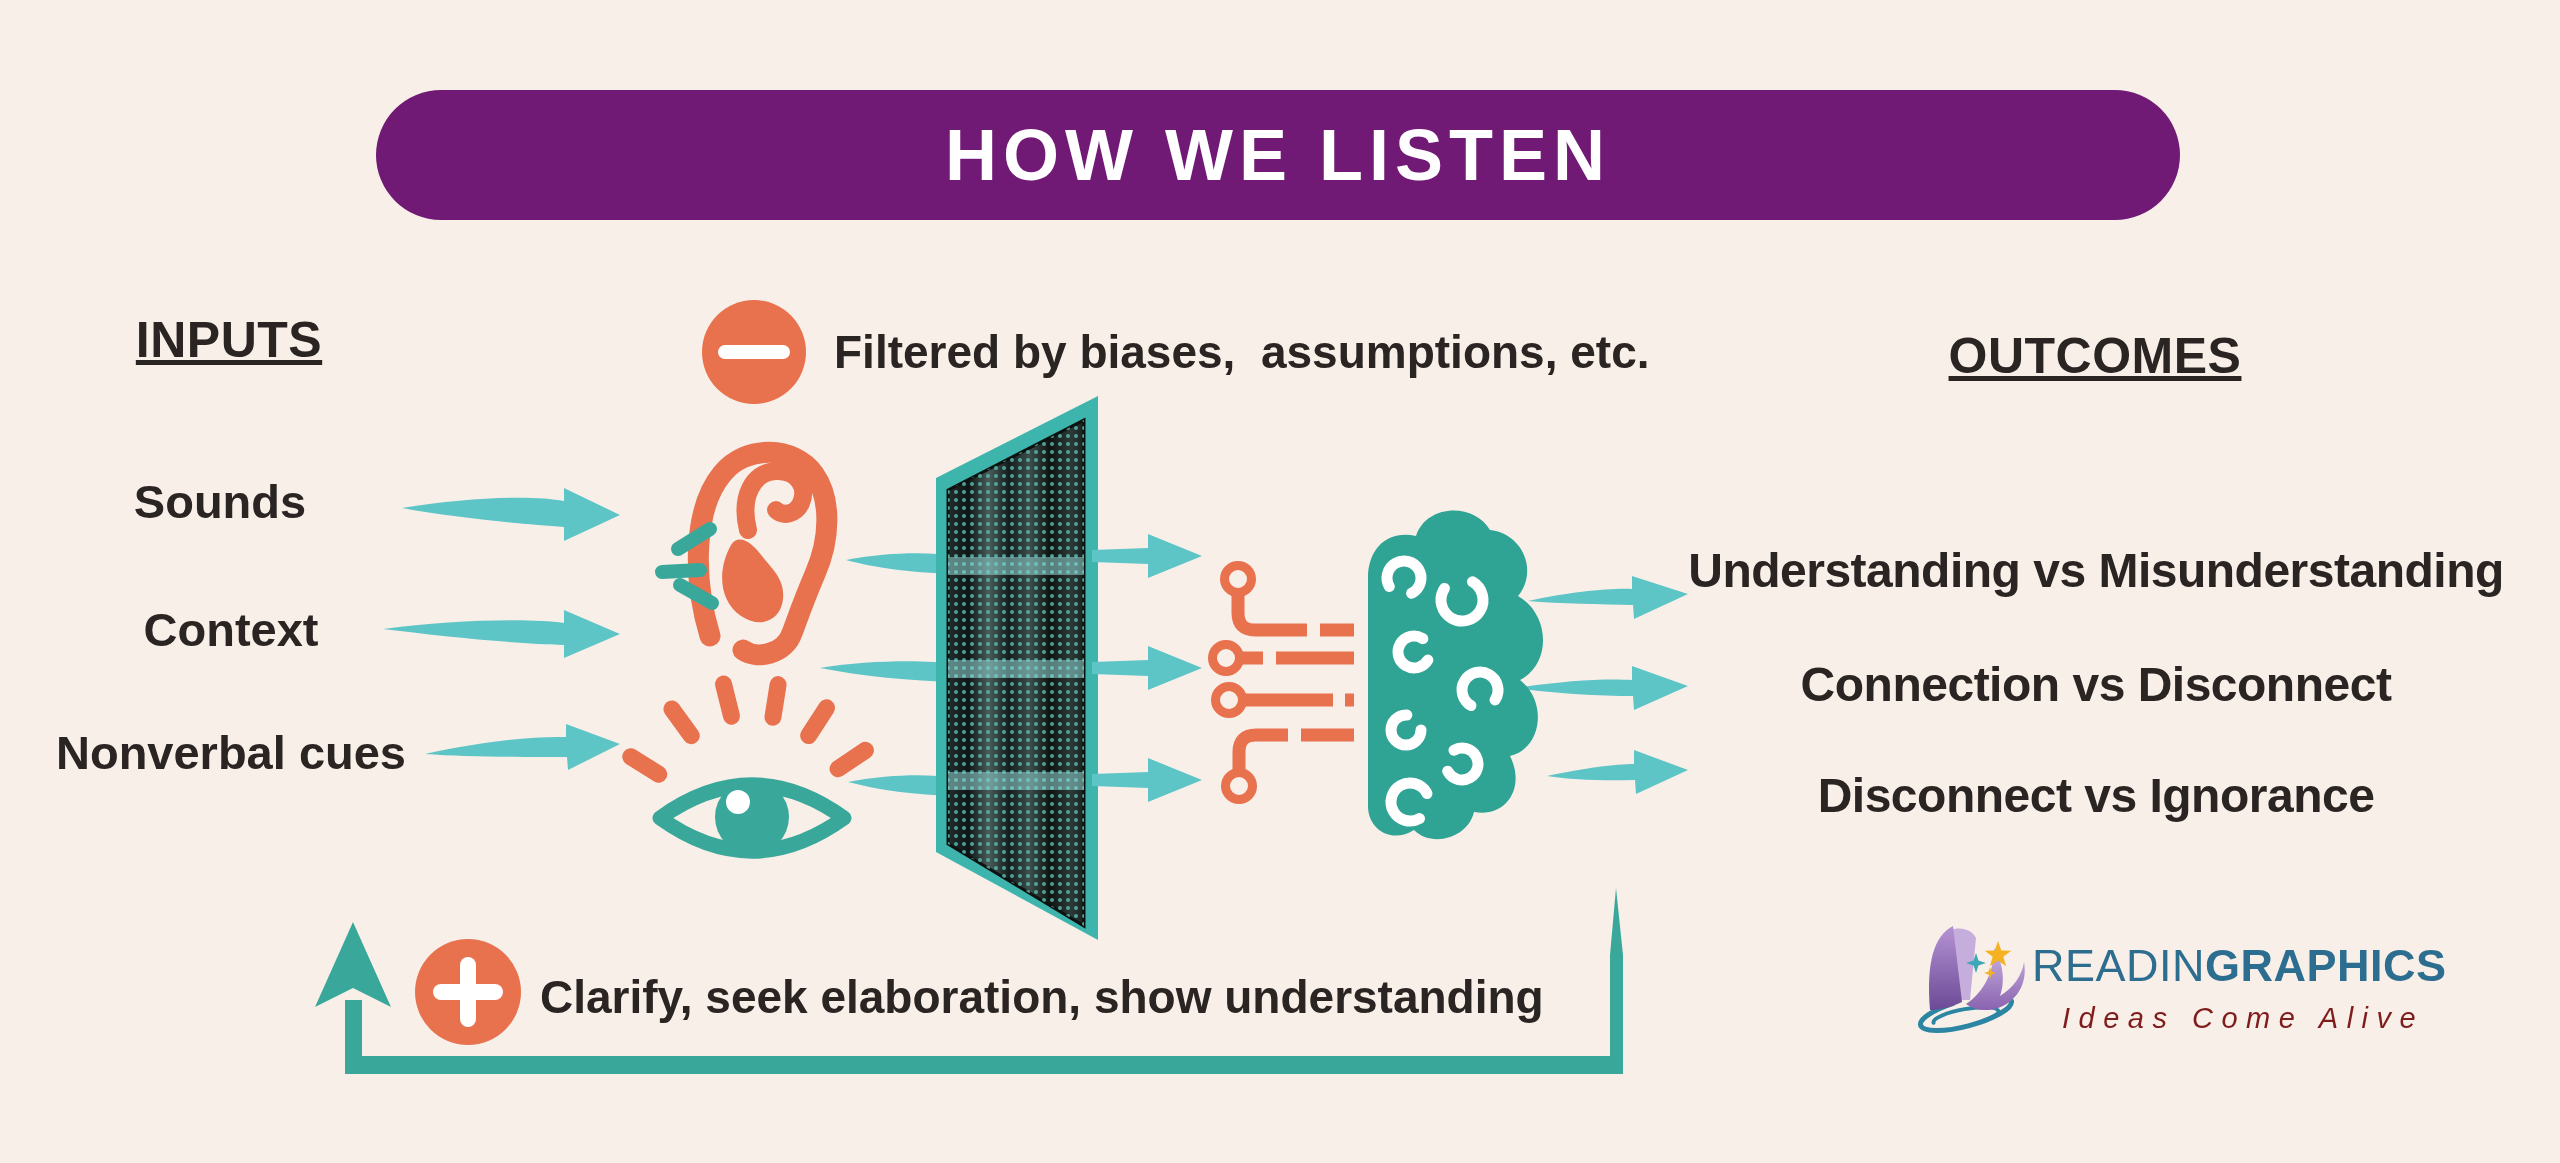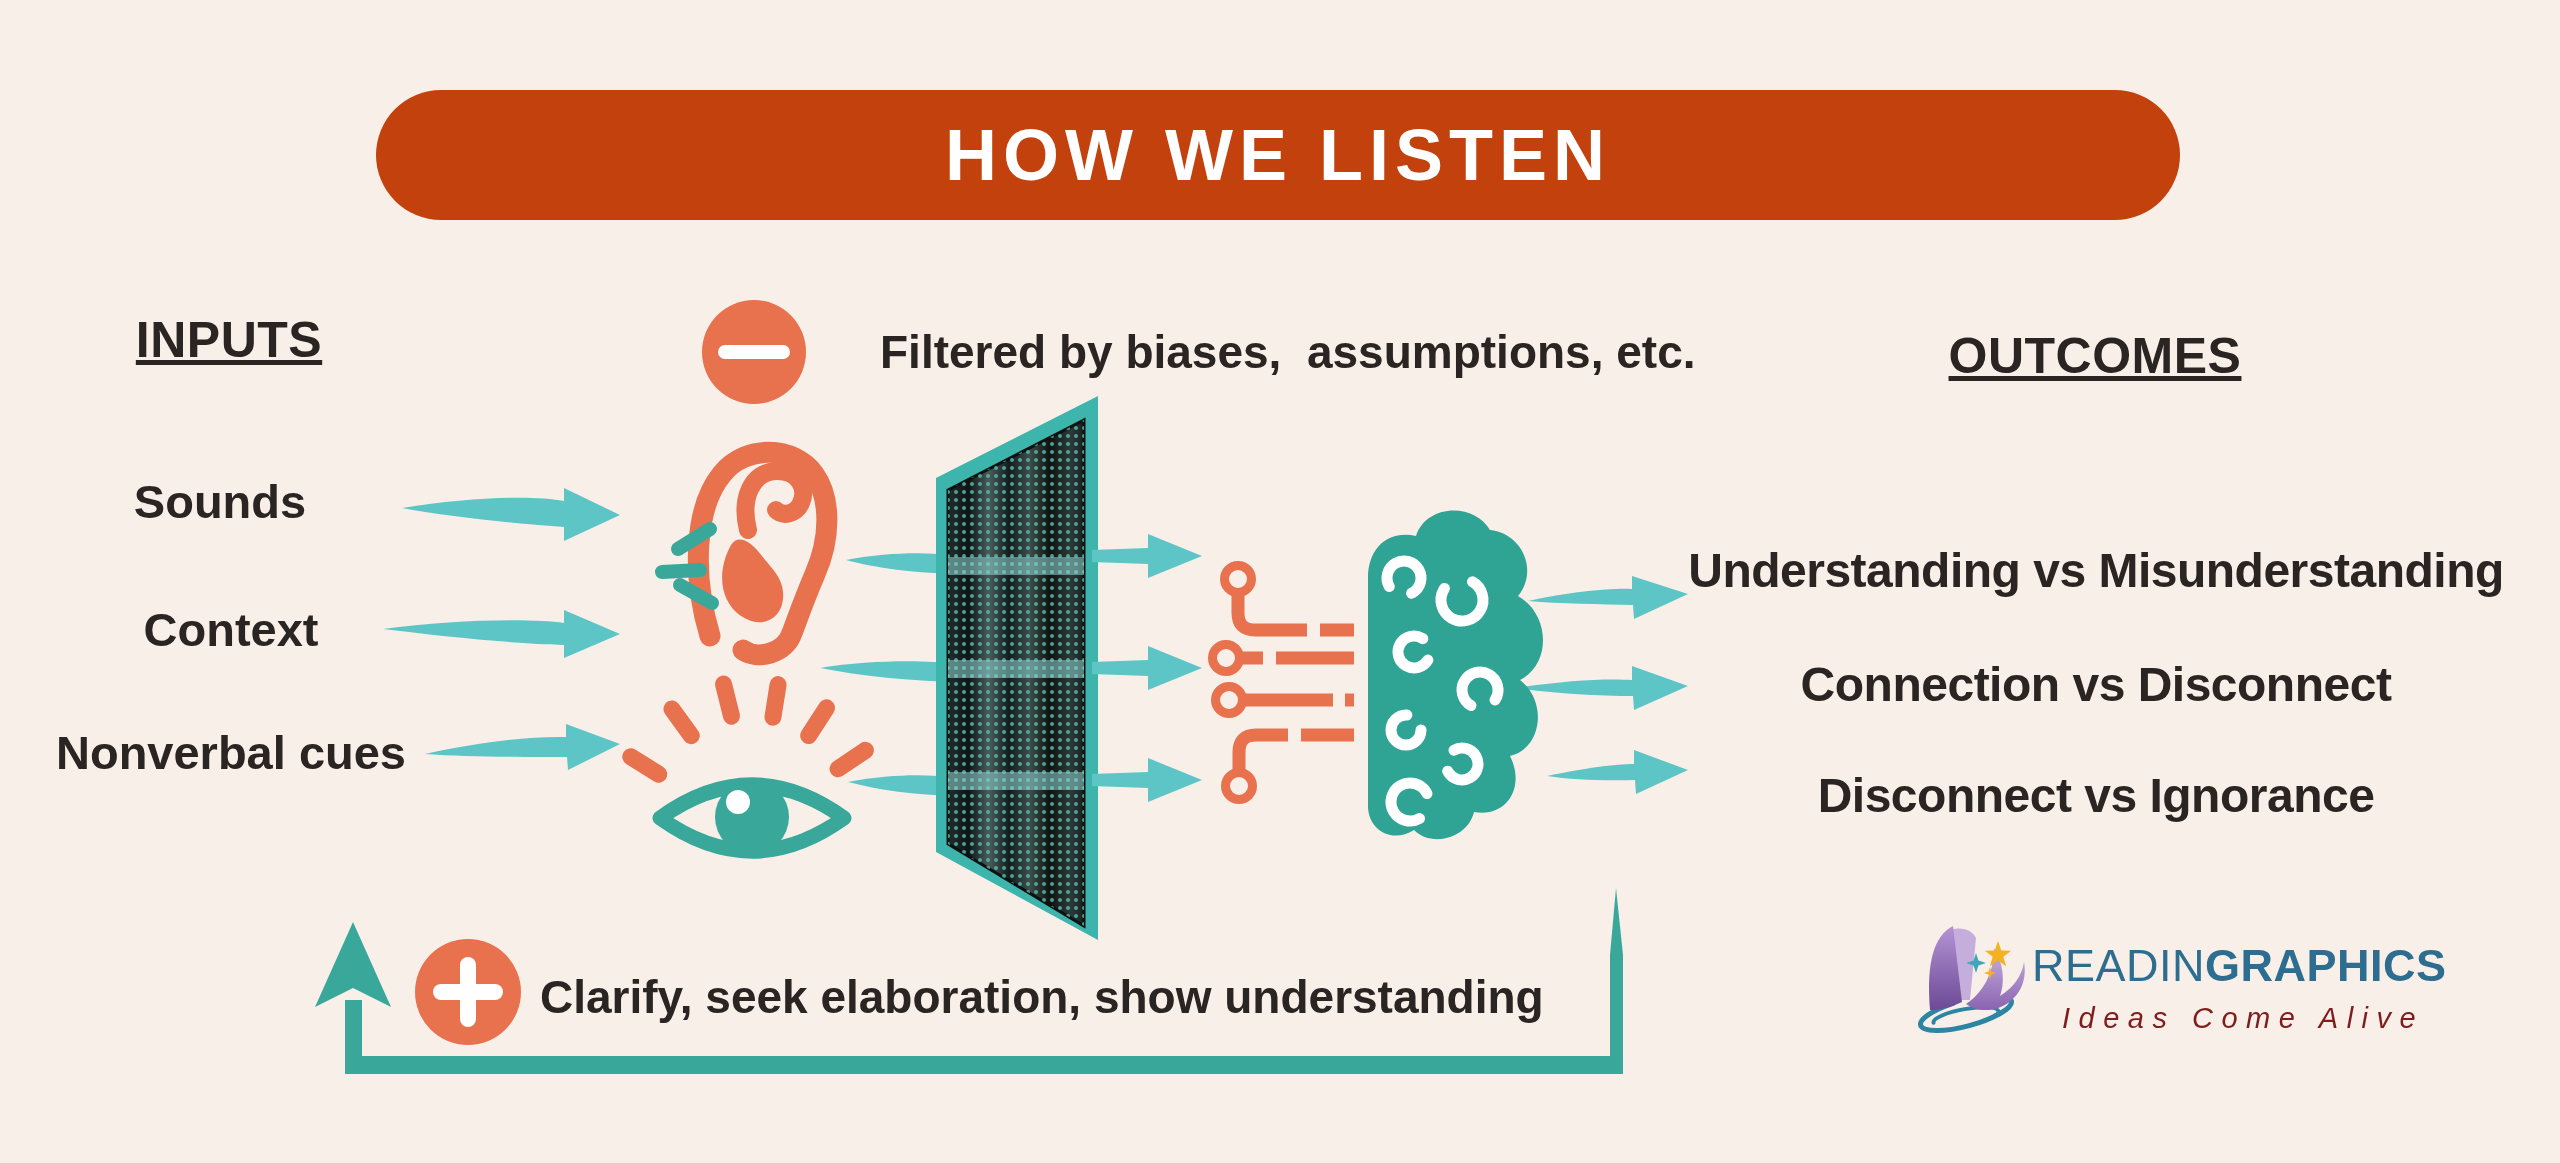--- a/index.html
+++ b/index.html
@@ -4,21 +4,21 @@
 <style>
   html,body{margin:0;padding:0;background:#e8e4e1;}
   .canvas{
     position:relative;width:2560px;height:1163px;overflow:hidden;
     background:#f9efe9;
     font-family:"Liberation Sans", sans-serif;
   }
   svg.art{position:absolute;left:0;top:0;z-index:1;}
   .banner{
     position:absolute;left:376px;top:90px;width:1804px;height:130px;
-    background:#c2410c;border-radius:65px;display:flex;align-items:center;justify-content:center;
+    background:#701a75;border-radius:65px;display:flex;align-items:center;justify-content:center;
     z-index:2;
   }
   .banner .title{
     color:#ffffff;font-size:72px;font-weight:700;letter-spacing:6px;white-space:nowrap;
   }
   .lbl{
     position:absolute;transform:translate(-50%,-50%);
     color:#2a2522;font-weight:700;white-space:nowrap;z-index:2;
   }
   .heading{font-size:50px;letter-spacing:0.5px;text-decoration:underline;}
@@ -192,21 +192,21 @@
 
   <div class="banner">
     <div class="title">HOW WE LISTEN</div>
   </div>
 
   <div class="lbl heading" style="left:229px;top:340px;">INPUTS</div>
   <div class="lbl input-item" style="left:220px;top:501px;">Sounds</div>
   <div class="lbl input-item" style="left:231px;top:629px;">Context</div>
   <div class="lbl input-item" style="left:231px;top:752px;">Nonverbal cues</div>
 
-  <div class="note" style="left:880px;top:352px;">Filtered by biases,  assumptions, etc.</div>
+  <div class="note" style="left:834px;top:352px;">Filtered by biases,  assumptions, etc.</div>
 
   <div class="lbl heading" style="left:2095px;top:356px;">OUTCOMES</div>
   <div class="lbl outcome-item" style="left:2096px;top:684px;">Connection vs Disconnect</div>
   <div class="lbl outcome-item" style="left:2096px;top:570px;">Understanding vs Misunderstanding</div>
   <div class="lbl outcome-item" style="left:2096px;top:795px;">Disconnect vs Ignorance</div>
 
   <div class="note" style="left:540px;top:997px;">Clarify, seek elaboration, show understanding</div>
 
   <div class="logo-text">
     <span class="reg">READIN</span><span class="bold">GRAPHICS</span>

